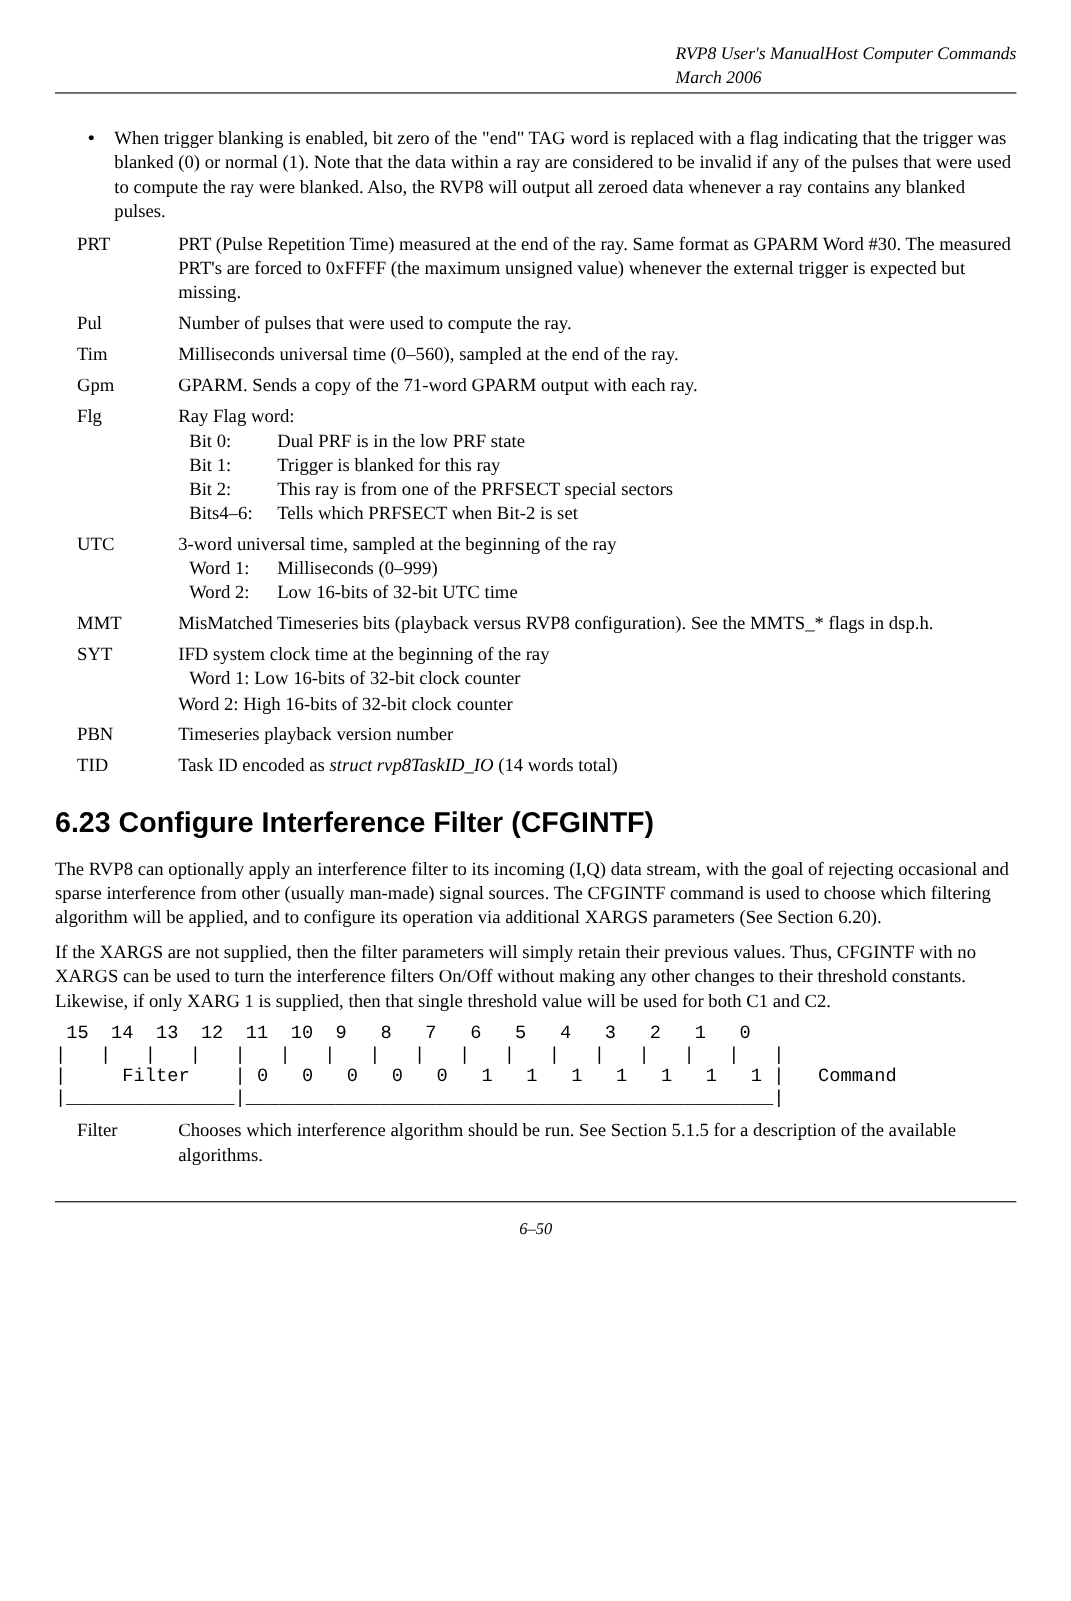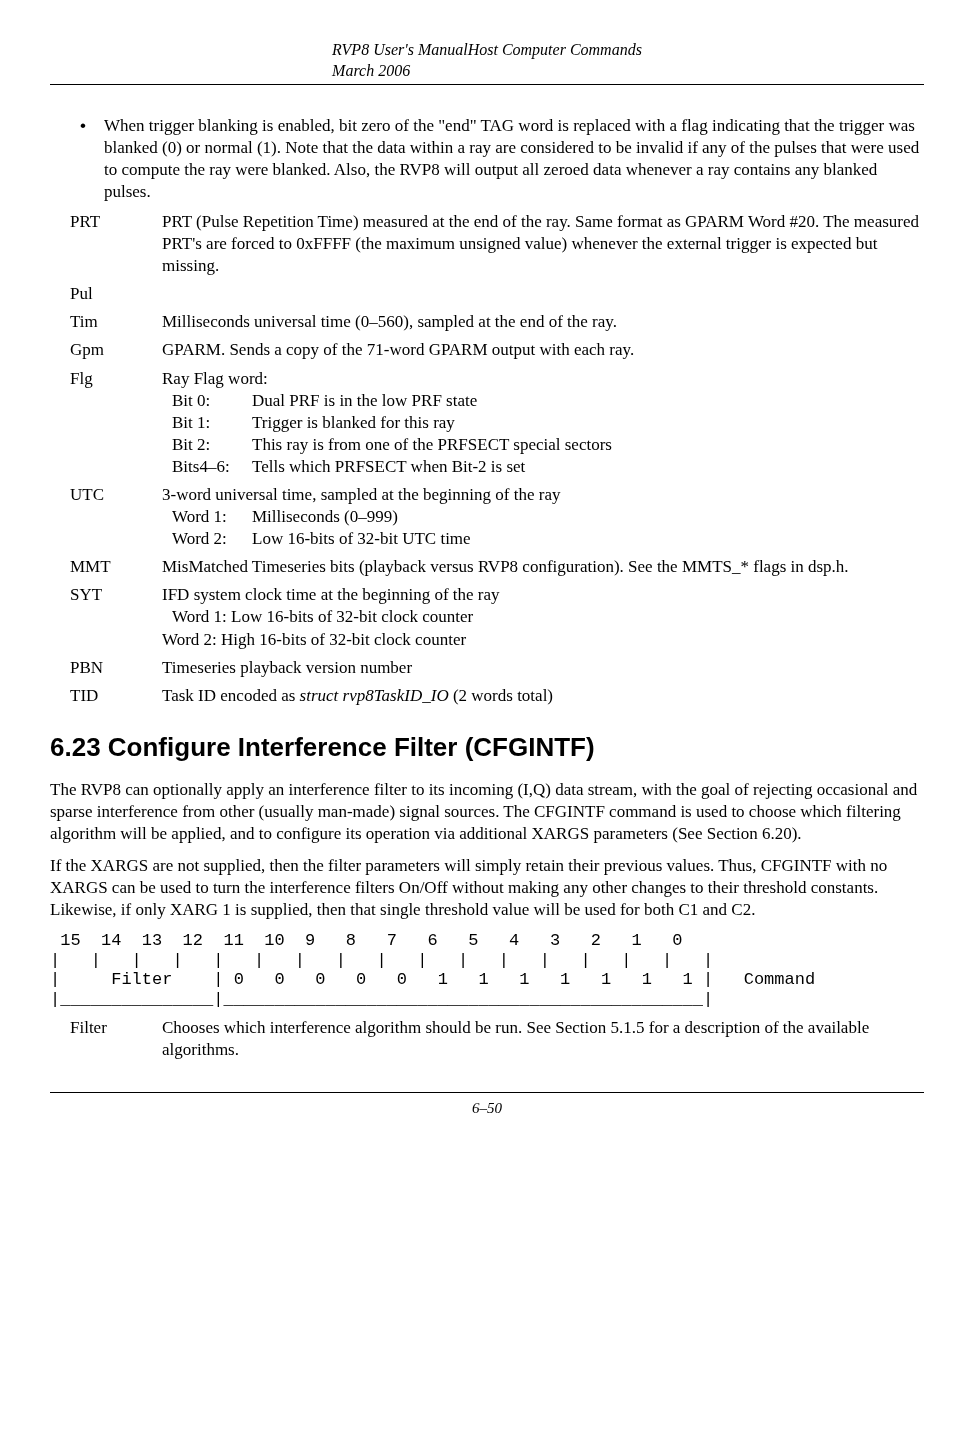--- a/index.html
+++ b/index.html
@@ -7,21 +7,21 @@
   font-size: 17px;
   line-height: 1.3;
   margin: 0;
   padding: 40px 50px;
   width: 974px;
   box-sizing: border-box;
   color: #000;
 }
 .header {
   display: flex;
-  justify-content: center;
+  justify-content: flex-end;
   font-style: italic;
   font-size: 16px;
   border-bottom: 1px solid #000;
   padding-bottom: 2px;
   margin-bottom: 30px;
 }
 .header-left, .header-right { }
 .bullet-para {
   display: flex;
   margin: 0 0 8px 30px;
@@ -60,21 +60,21 @@
 pre.ascii {
   font-family: "Courier New", Courier, monospace;
   font-size: 17px;
   line-height: 1.15;
   margin: 8px 0;
   white-space: pre;
 }
 .footer {
   border-top: 1px solid #000;
   margin-top: 30px;
-  padding-top: 6px;
+  padding-top: 16px;
   text-align: center;
   font-style: italic;
   font-size: 15px;
 }
 .italic { font-style: italic; }
 </style>
 </head>
 <body>
 
 <div class="header">
@@ -85,25 +85,26 @@
   <div class="header-right">Host Computer Commands</div>
 </div>
 
 <div class="bullet-para">
   <span class="bullet-mark">•</span>
   <span>When trigger blanking is enabled, bit zero of the "end" TAG word is replaced with a flag indicating that the trigger was blanked (0) or normal (1).  Note that the data within a ray are considered to be invalid if any of the pulses that were used to compute the ray were blanked.  Also, the RVP8 will output all zeroed data whenever a ray contains any blanked pulses.</span>
 </div>
 
 <div class="def-row">
   <div class="def-term">PRT</div>
-  <div class="def-body">PRT (Pulse Repetition Time) measured at the end of the ray.  Same format as GPARM Word #20.  The measured PRT's  are forced to 0xFFFF (the maximum unsigned value) whenever the external trigger is expected but missing.</div>
+  <div class="def-body">PRT (Pulse Repetition Time) measured at the end of the ray.  Same format as GPARM Word #30.  The measured PRT's  are forced to 0xFFFF (the maximum unsigned value) whenever the external trigger is expected but missing.</div>
 </div>
 
 <div class="def-row">
   <div class="def-term">Pul</div>
+  <div class="def-body">Number of pulses that were used to compute the ray.</div>
 </div>
 
 <div class="def-row">
   <div class="def-term">Tim</div>
   <div class="def-body">Milliseconds universal time (0–560), sampled at the end of the ray.</div>
 </div>
 
 <div class="def-row">
   <div class="def-term">Gpm</div>
   <div class="def-body">GPARM.  Sends a copy of the 71-word GPARM output with each ray.</div>
@@ -162,21 +163,21 @@
 </div>
 
 <div class="def-row">
   <div class="def-term">PBN</div>
   <div class="def-body">Timeseries playback version number</div>
 </div>
 
 <div class="def-row">
   <div class="def-term">TID</div>
   <div class="def-body">
-    <span>Task ID encoded as </span><span class="italic">struct rvp8TaskID_IO</span><span> (2 words total)</span>
+    <span>Task ID encoded as </span><span class="italic">struct rvp8TaskID_IO</span><span> (14 words total)</span>
   </div>
 </div>
 
 <h2 class="section">6.23     Configure Interference Filter (CFGINTF)</h2>
 
 <p class="body">The RVP8 can optionally apply an interference filter to its incoming (I,Q) data stream, with the goal of rejecting occasional and sparse interference from other (usually man-made) signal sources.  The CFGINTF command is used to choose which filtering algorithm will be applied, and to configure its operation via additional XARGS parameters (See Section 6.20).</p>
 <p class="body">If the XARGS are not supplied, then the filter parameters will simply retain their previous values.  Thus, CFGINTF with no XARGS can be used to turn the interference filters On/Off without making any other changes to their threshold constants.  Likewise, if only XARG 1 is supplied, then that single threshold value will be used for both C1 and C2.</p>
 
 <pre class="ascii"> 15  14  13  12  11  10  9   8   7   6   5   4   3   2   1   0 
 |   |   |   |   |   |   |   |   |   |   |   |   |   |   |   |   |

